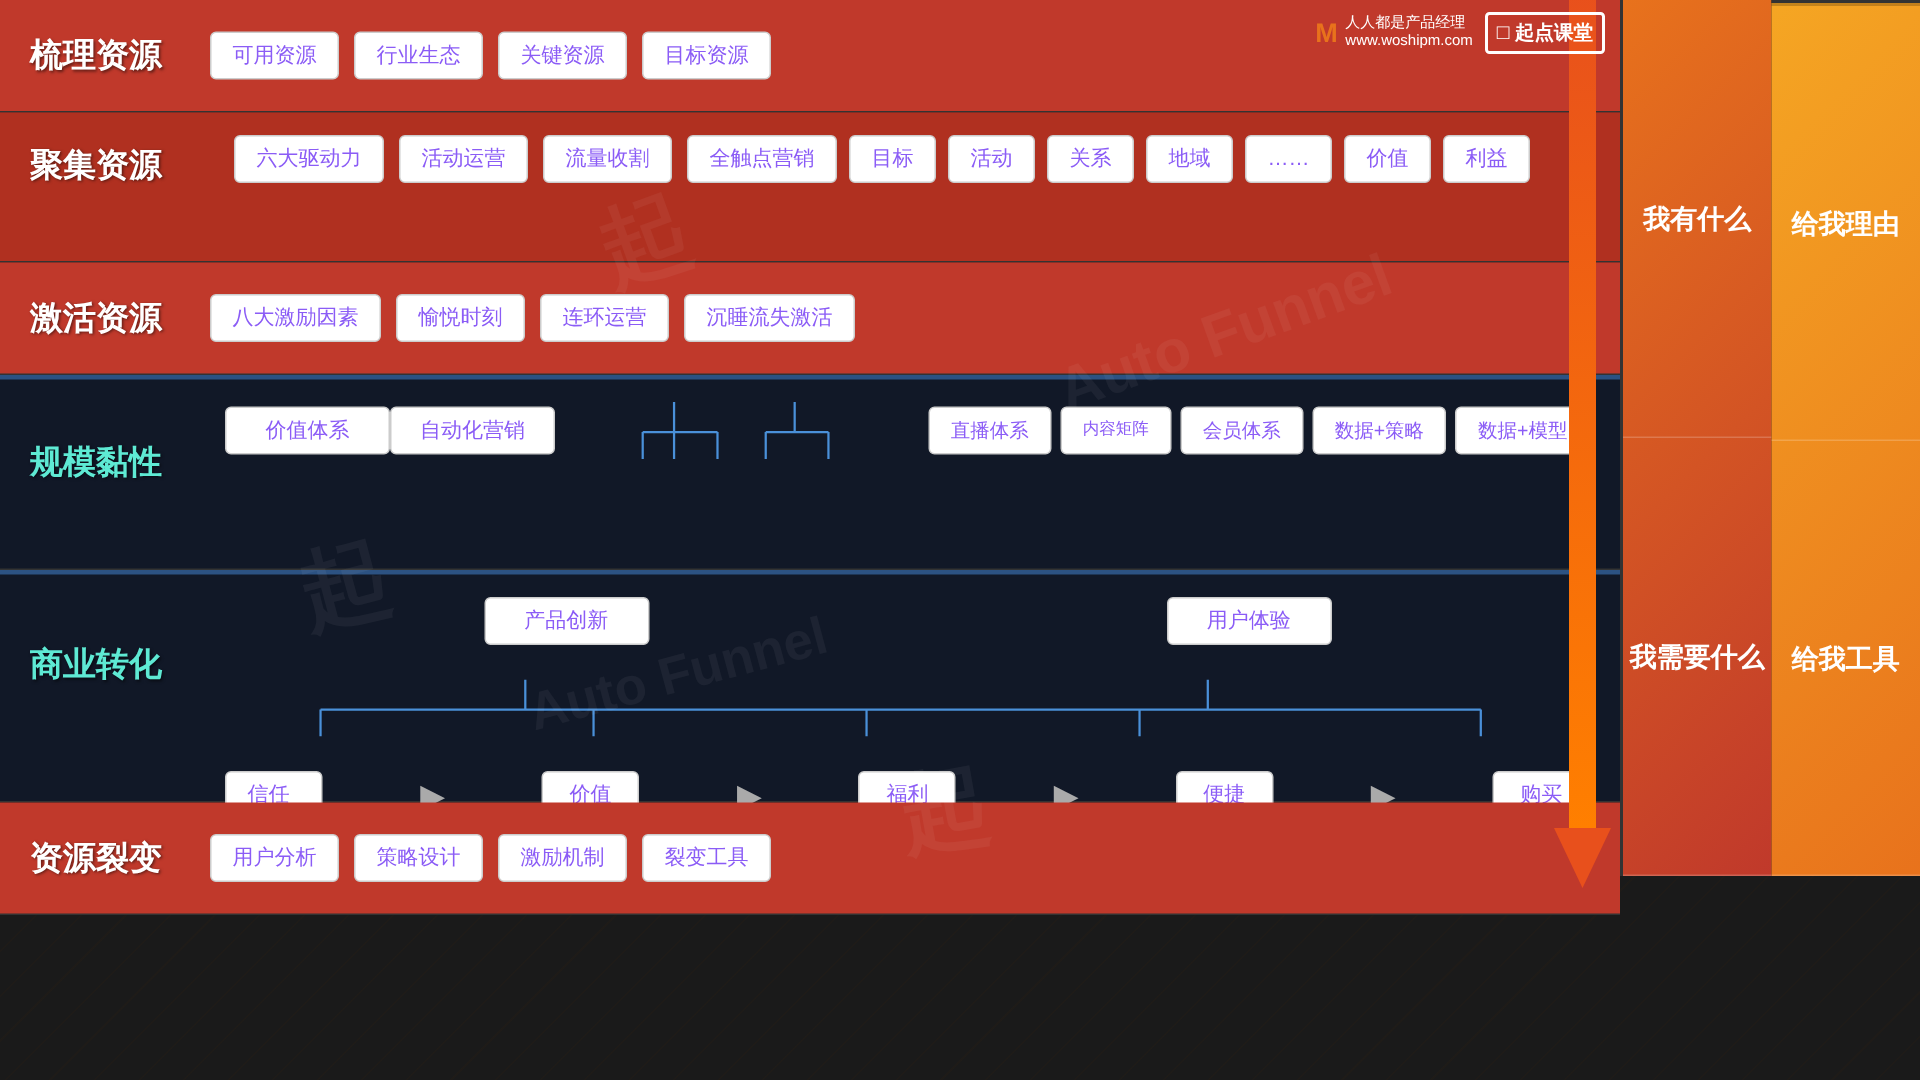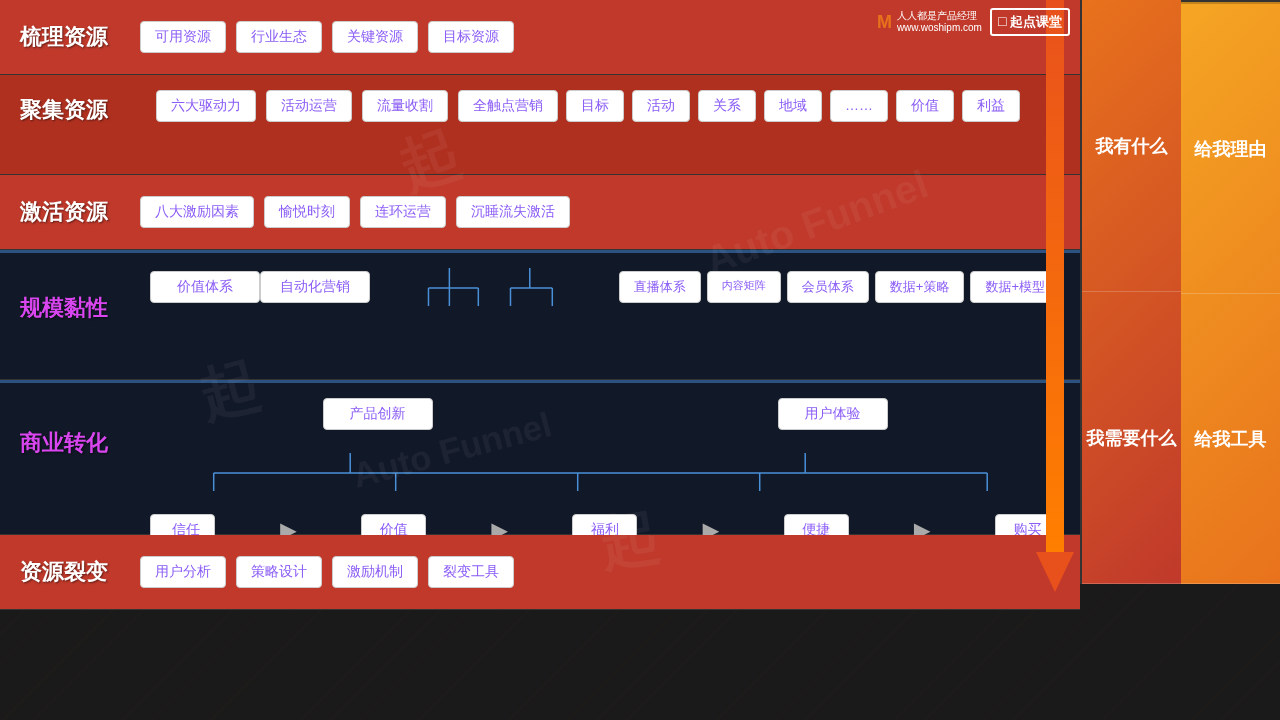--- a/index.html
+++ b/index.html
@@ -160,21 +160,21 @@
     .watermark {
       position: absolute;
       color: rgba(255,255,255,0.05);
       font-size: 60px;
       font-weight: bold;
       pointer-events: none;
       z-index: 2;
     }
 
     .row-4-label, .row-5-label {
-      color: #d946ef;
+      color: #5eead4;
       font-size: 22px;
       font-weight: bold;
     }
 
   </style>
 </head>
 <body>
 
 <div class="bg-texture"></div>
 
@@ -295,21 +295,21 @@
           <line x1="72%" y1="0" x2="72%" y2="20" stroke="#4a90d9" stroke-width="1.5"></line>
           <line x1="7%" y1="20" x2="92%" y2="20" stroke="#4a90d9" stroke-width="1.5"></line>
           <line x1="7%" y1="20" x2="7%" y2="38" stroke="#4a90d9" stroke-width="1.5"></line>
           <line x1="27%" y1="20" x2="27%" y2="38" stroke="#4a90d9" stroke-width="1.5"></line>
           <line x1="47%" y1="20" x2="47%" y2="38" stroke="#4a90d9" stroke-width="1.5"></line>
           <line x1="67%" y1="20" x2="67%" y2="38" stroke="#4a90d9" stroke-width="1.5"></line>
           <line x1="92%" y1="20" x2="92%" y2="38" stroke="#4a90d9" stroke-width="1.5"></line>
         </svg>
 
         <div style="display:flex;align-items:center;width:100%;justify-content:space-between;">
-          <div class="tag" style="min-width:65px;text-align:right">信任</div>
+          <div class="tag" style="min-width:65px;text-align:left">信任</div>
           <span style="color:#aaa;font-size:20px;font-weight:bold">▶</span>
           <div class="tag" style="min-width:65px;text-align:center">价值</div>
           <span style="color:#aaa;font-size:20px;font-weight:bold">▶</span>
           <div class="tag" style="min-width:65px;text-align:center">福利</div>
           <span style="color:#aaa;font-size:20px;font-weight:bold">▶</span>
           <div class="tag" style="min-width:65px;text-align:center">便捷</div>
           <span style="color:#aaa;font-size:20px;font-weight:bold">▶</span>
           <div class="tag" style="min-width:65px;text-align:center">购买</div>
         </div>
       </div>

